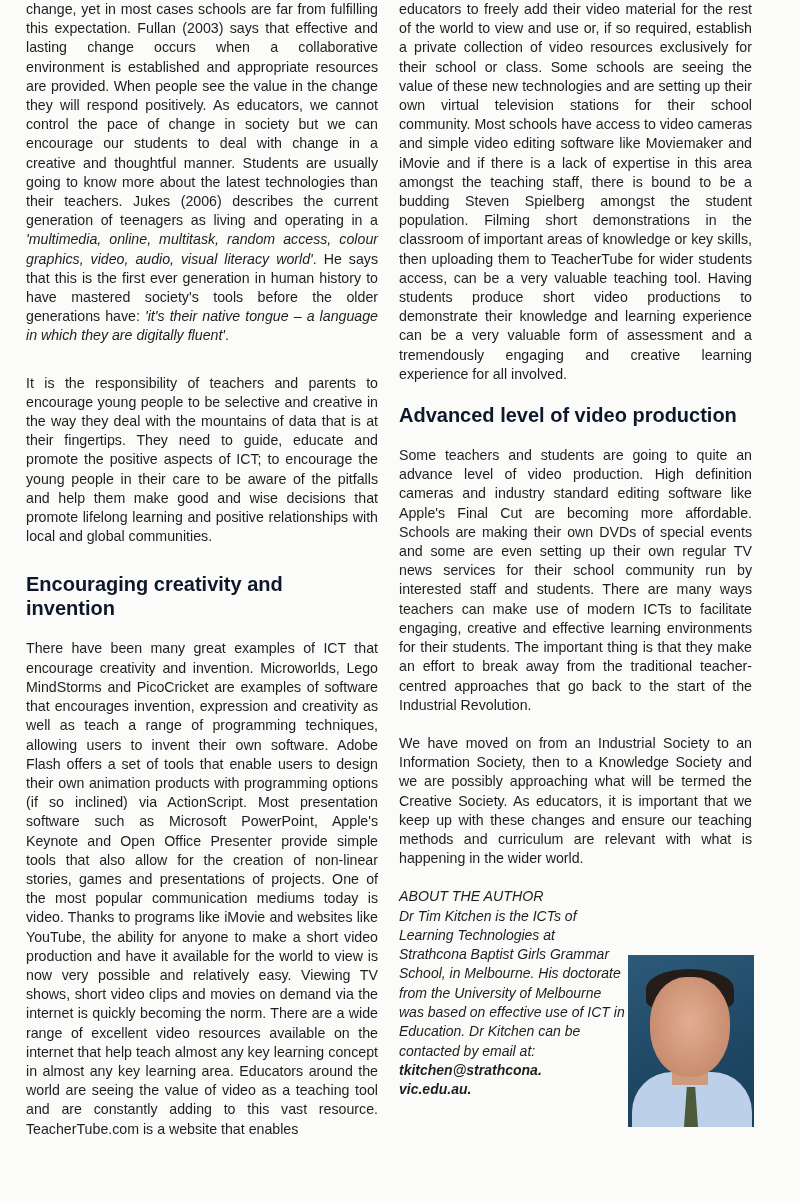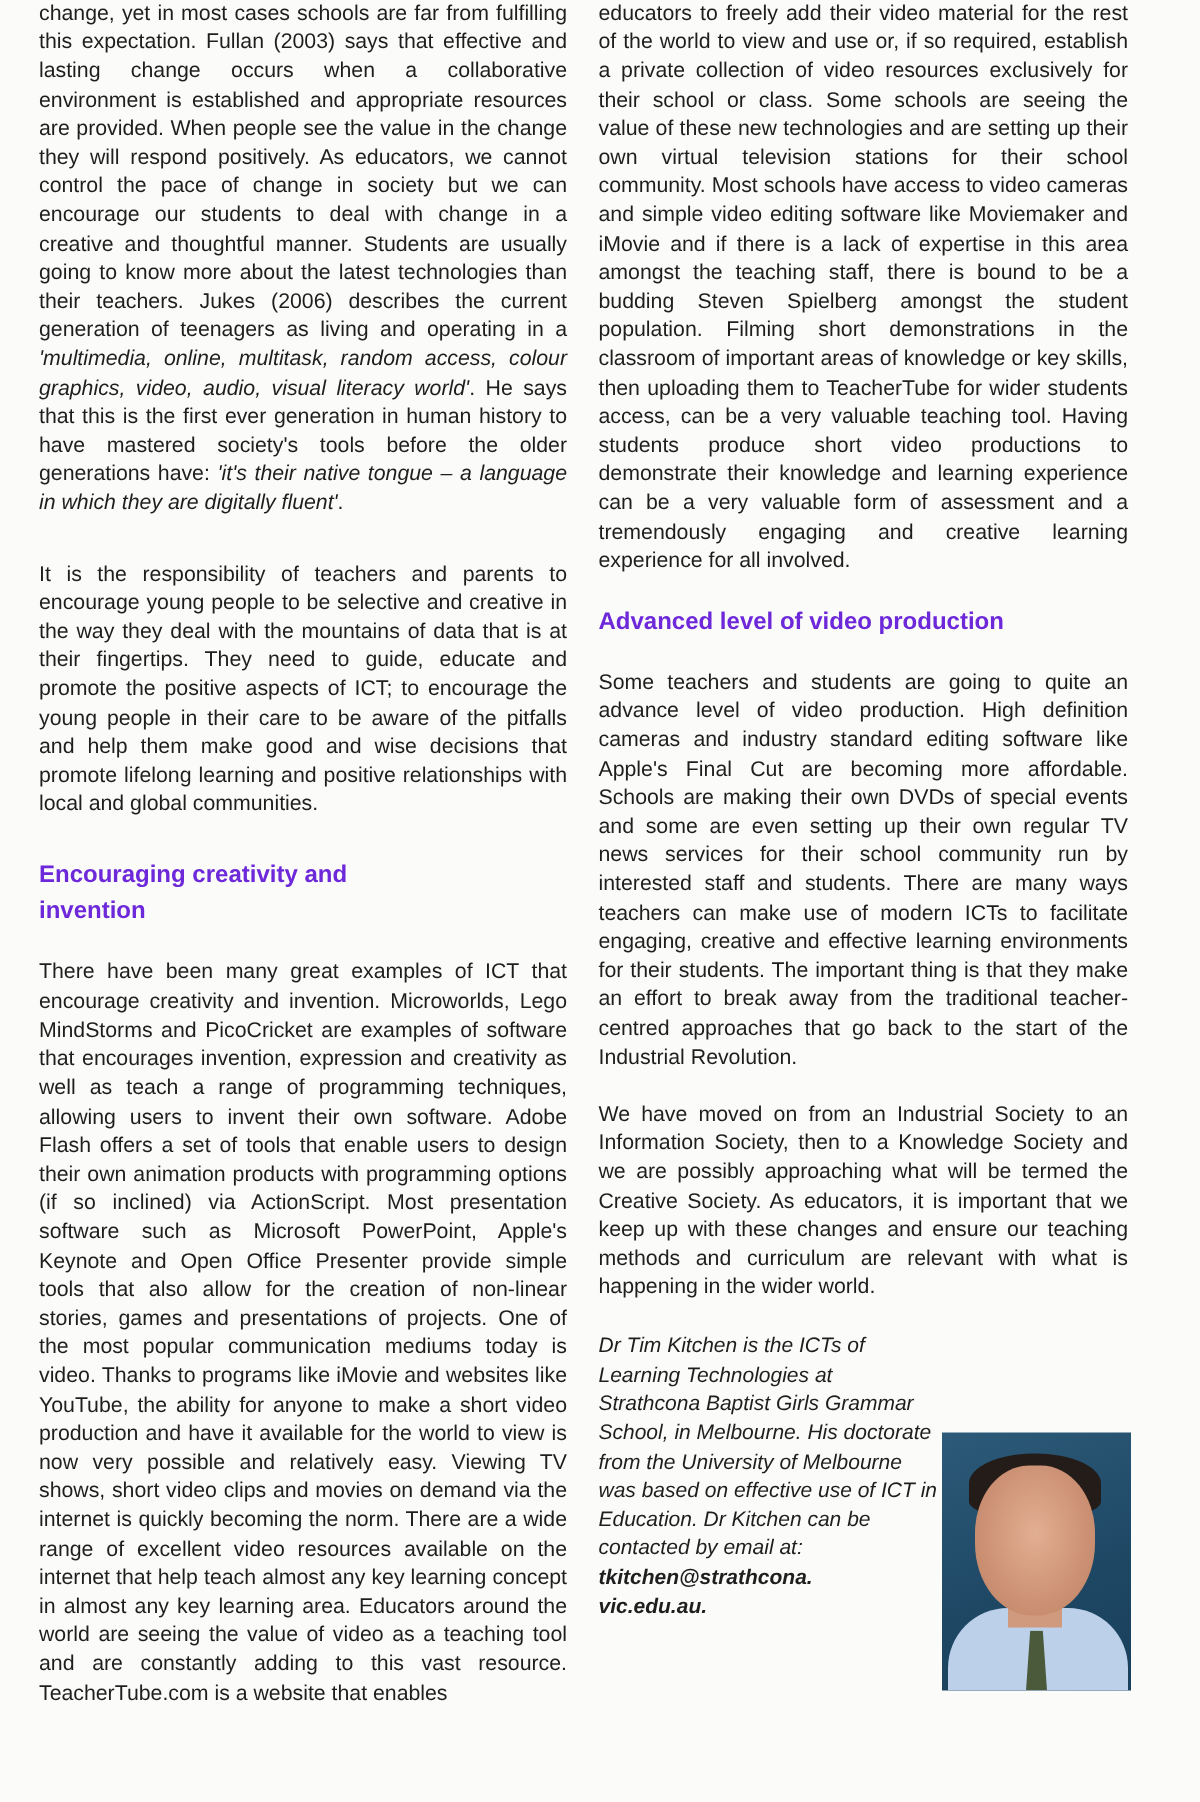--- a/index.html
+++ b/index.html
@@ -14,22 +14,22 @@
   .col {
     position: absolute; top: 0;
     font-size: 14.2px; line-height: 19.2px;
     text-align: justify;
   }
   .col.left { left: 26px; width: 352px; }
   .col.right { left: 399px; width: 353px; }
   .col p { margin: 0 0 19px 0; }
   h2 {
     font-family: "Liberation Sans", sans-serif;
-    font-weight: bold; font-size: 16px; line-height: 24px;
-    margin: 0; color: #6d28d9; text-align: left;
+    font-weight: bold; font-size: 20px; line-height: 24px;
+    margin: 0; color: #0f172a; text-align: left;
   }
   .left h2 { margin-top: 0; margin-bottom: 19px; }
   .right h2 { margin-top: 3px; margin-bottom: 19px; }
   .it { font-style: italic; }
   .note { font-style: italic; text-align: left; }
   .author-block { position: relative; }
   .author-heading { font-style: italic; text-align: left; }
   .author-text {
     font-style: italic; text-align: left; width: 226px;
     font-size: 14px; line-height: 19.3px;
@@ -87,20 +87,21 @@
     <p>educators to freely add their video material for the rest of the world to view and use or, if so required, establish a private collection of video resources exclusively for their school or class. Some schools are seeing the value of these new technologies and are setting up their own virtual television stations for their school community. Most schools have access to video cameras and simple video editing software like Moviemaker and iMovie and if there is a lack of expertise in this area amongst the teaching staff, there is bound to be a budding Steven Spielberg amongst the student population. Filming short demonstrations in the classroom of important areas of knowledge or key skills, then uploading them to TeacherTube for wider students access, can be a very valuable teaching tool. Having students produce short video productions to demonstrate their knowledge and learning experience can be a very valuable form of assessment and a tremendously engaging and creative learning experience for all involved.</p>
 
     <h2 style="margin-top:10px;">Advanced level of video production</h2>
 
     <p>Some teachers and students are going to quite an advance level of video production. High definition cameras and industry standard editing software like Apple's Final Cut are becoming more affordable. Schools are making their own DVDs of special events and some are even setting up their own regular TV news services for their school community run by interested staff and students. There are many ways teachers can make use of modern ICTs to facilitate engaging, creative and effective learning environments for their students. The important thing is that they make an effort to break away from the traditional teacher-centred approaches that go back to the start of the Industrial Revolution.</p>
 
     <p>We have moved on from an Industrial Society to an Information Society, then to a Knowledge Society and we are possibly approaching what will be termed the Creative Society. As educators, it is important that we keep up with these changes and ensure our teaching methods and curriculum are relevant with what is happening in the wider world.</p>
 
 
     <div class="author-block">
+      <div class="author-heading">ABOUT THE AUTHOR</div>
       <div class="author-text"><span>Dr Tim Kitchen is the ICTs of Learning Technologies at Strathcona Baptist Girls Grammar School, in Melbourne. His doctorate from the University of Melbourne was based on effective use of ICT in Education. Dr Kitchen can be contacted by email at: </span><b><span>tkitchen@strathcona.</span><br><span>vic.edu.au</span></b><b>.</b></div>
     </div>
   </div>
 
   <div class="photo" title="Portrait photo of Dr Tim Kitchen">
     <div class="hair"></div>
     <div class="shirt"></div>
     <div class="neck"></div>
     <div class="face"></div>
     <div class="tie"></div>

